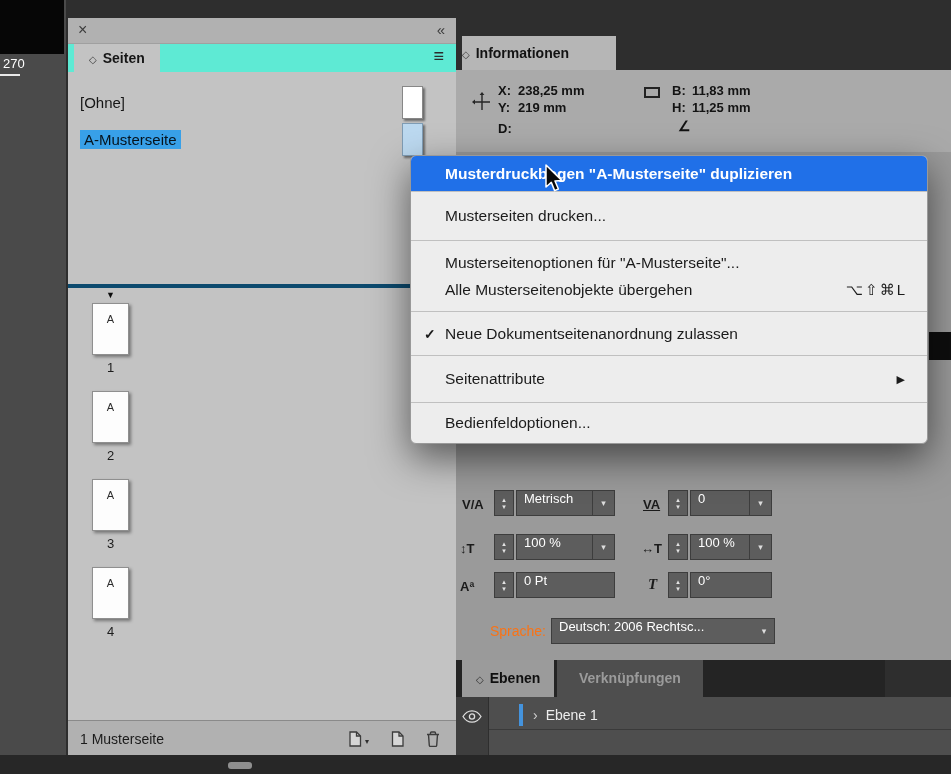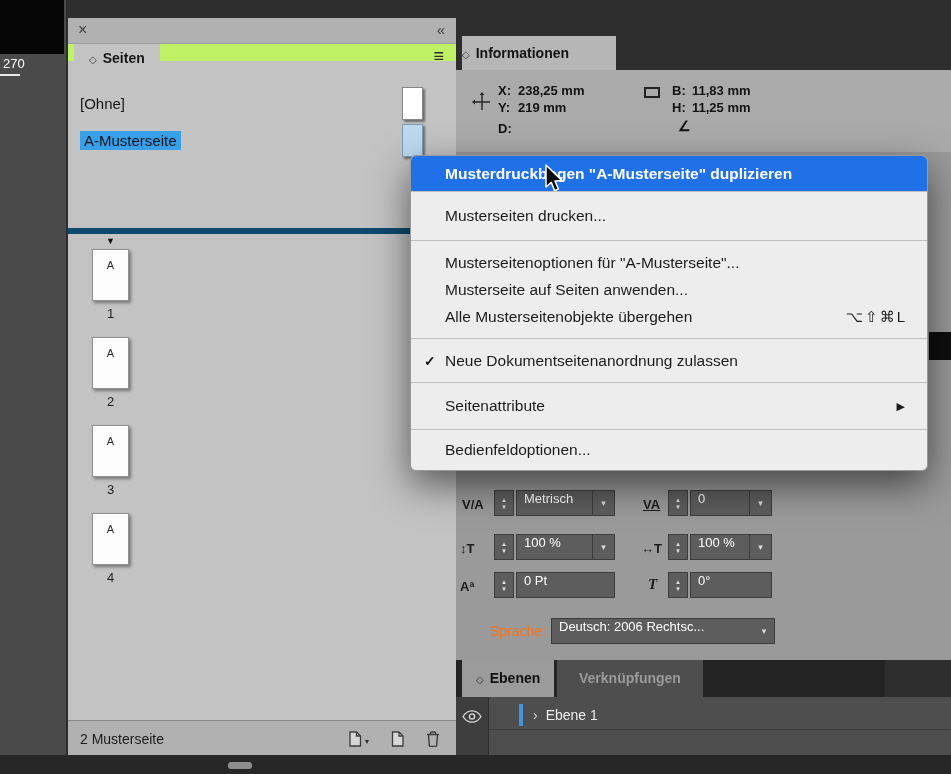--- a/index.html
+++ b/index.html
@@ -11,26 +11,26 @@
   .left-strip{position:absolute;left:0;top:0;width:66px;height:756px;background:#4a4a4a}
   .ruler-corner{position:absolute;left:0;top:0;width:64px;height:54px;background:#060606}
   .ruler-mark{position:absolute;left:3px;top:56px;color:#ffffff;font-size:13px}
   .ruler-tick{position:absolute;left:0;top:74px;width:20px;height:2px;background:#e9e9e9}
 
   
   .pages-panel{position:absolute;left:68px;top:18px;width:388px;height:738px;background:#c3c3c3;z-index:5}
   .pp-titlebar{height:26px;background:#b1b1b1;position:relative;border-bottom:1px solid #a0a0a0}
   .pp-close{position:absolute;left:10px;top:3px;font-size:16px;color:#3c3c3c;cursor:default}
   .pp-collapse{position:absolute;right:12px;top:3px;font-size:15px;color:#3c3c3c;letter-spacing:-1px}
-  .pp-tabrow{height:17px;background:#bef264;position:relative}
+  .pp-tabrow{height:28px;background:#5eead4;position:relative}
   .pp-tab{position:absolute;left:6px;top:0;height:28px;background:#c3c3c3;padding:0 15px;font-size:14px;
           font-weight:bold;color:#161616;line-height:28px}
   .pp-tab .dia{font-size:10px;margin-right:6px;color:#3f3f3f;font-weight:normal}
   .pp-menu-icon{position:absolute;right:12px;top:2px;font-size:18px;color:#2b2b2b}
-  .pp-masters{height:173px;border-bottom:6px solid #0c4a6e;padding-top:24px;position:relative}
+  .pp-masters{height:216px;border-bottom:4px solid #0c4a6e;padding-top:12px;position:relative}
   .master-row{height:37px;position:relative;display:flex;align-items:center}
   .master-name{margin-left:12px;font-size:15px;color:#161616}
   .master-name.sel{background:#38a0e8;color:#06131d;padding:1px 4px}
   .master-thumb{position:absolute;right:33px;top:2px;width:21px;height:33px;background:#fff;
                 border:1px solid #878787;box-shadow:1.5px 1.5px 2px rgba(0,0,0,.45)}
   .master-thumb.blue{background:#bcd9f0;border-color:#7f9cb4}
   .pp-pages{padding-top:2px}
   .page-marker{width:37px;margin-left:24px;text-align:center;font-size:9px;color:#0c0c0c;height:13px;line-height:11px}
   .page-item{margin-left:24px;width:37px;margin-bottom:16px}
   .page-thumb{width:37px;height:52px;background:#fdfdfd;border:1px solid #8f8f8f;
@@ -170,21 +170,21 @@
       </div>
       <div class="page-item">
         <div class="page-thumb">
             <span>A</span>
           </div>
         <div class="page-num">4</div>
       </div>
     </div>
 
     <div class="pp-bottombar">
-      <span class="pp-status">2 Musterseite</span>
+      <span class="pp-status">1 Musterseite</span>
       <div class="pp-actions">
         <span class="act">
           <svg width="16" height="16" viewBox="0 0 13 16">
               <path d="M1.5 1 h6.5 l4 4 v10 h-10.5 z" fill="#d6d6d6" stroke="#3c3c3c" stroke-width="1.3"></path>
               <path d="M8 1 v4 h4" fill="none" stroke="#3c3c3c" stroke-width="1.3"></path>
             </svg>
           <span class="dd">▾</span>
         </span>
         <span class="act">
           <svg width="13" height="16" viewBox="0 0 13 16">
@@ -335,23 +335,20 @@
     <div class="sep"></div>
     <div class="mi mi-1">
         <span>Musterseiten drucken...</span>
       </div>
     <div class="sep"></div>
     <div class="grp">
       <div class="mi">
           <span>Musterseitenoptionen für "A-Musterseite"...</span>
         </div>
       <div class="mi">
-          <span>Musterseite auf Seiten anwenden...</span>
-        </div>
-      <div class="mi">
           <span>Alle Musterseitenobjekte übergehen</span>
           <span class="sc">⌥⇧⌘L</span>
         </div>
     </div>
     <div class="sep"></div>
     <div class="mi mi-chk">
         <span class="chk">✓</span>
         <span>Neue Dokumentseitenanordnung zulassen</span>
       </div>
     <div class="sep"></div>

